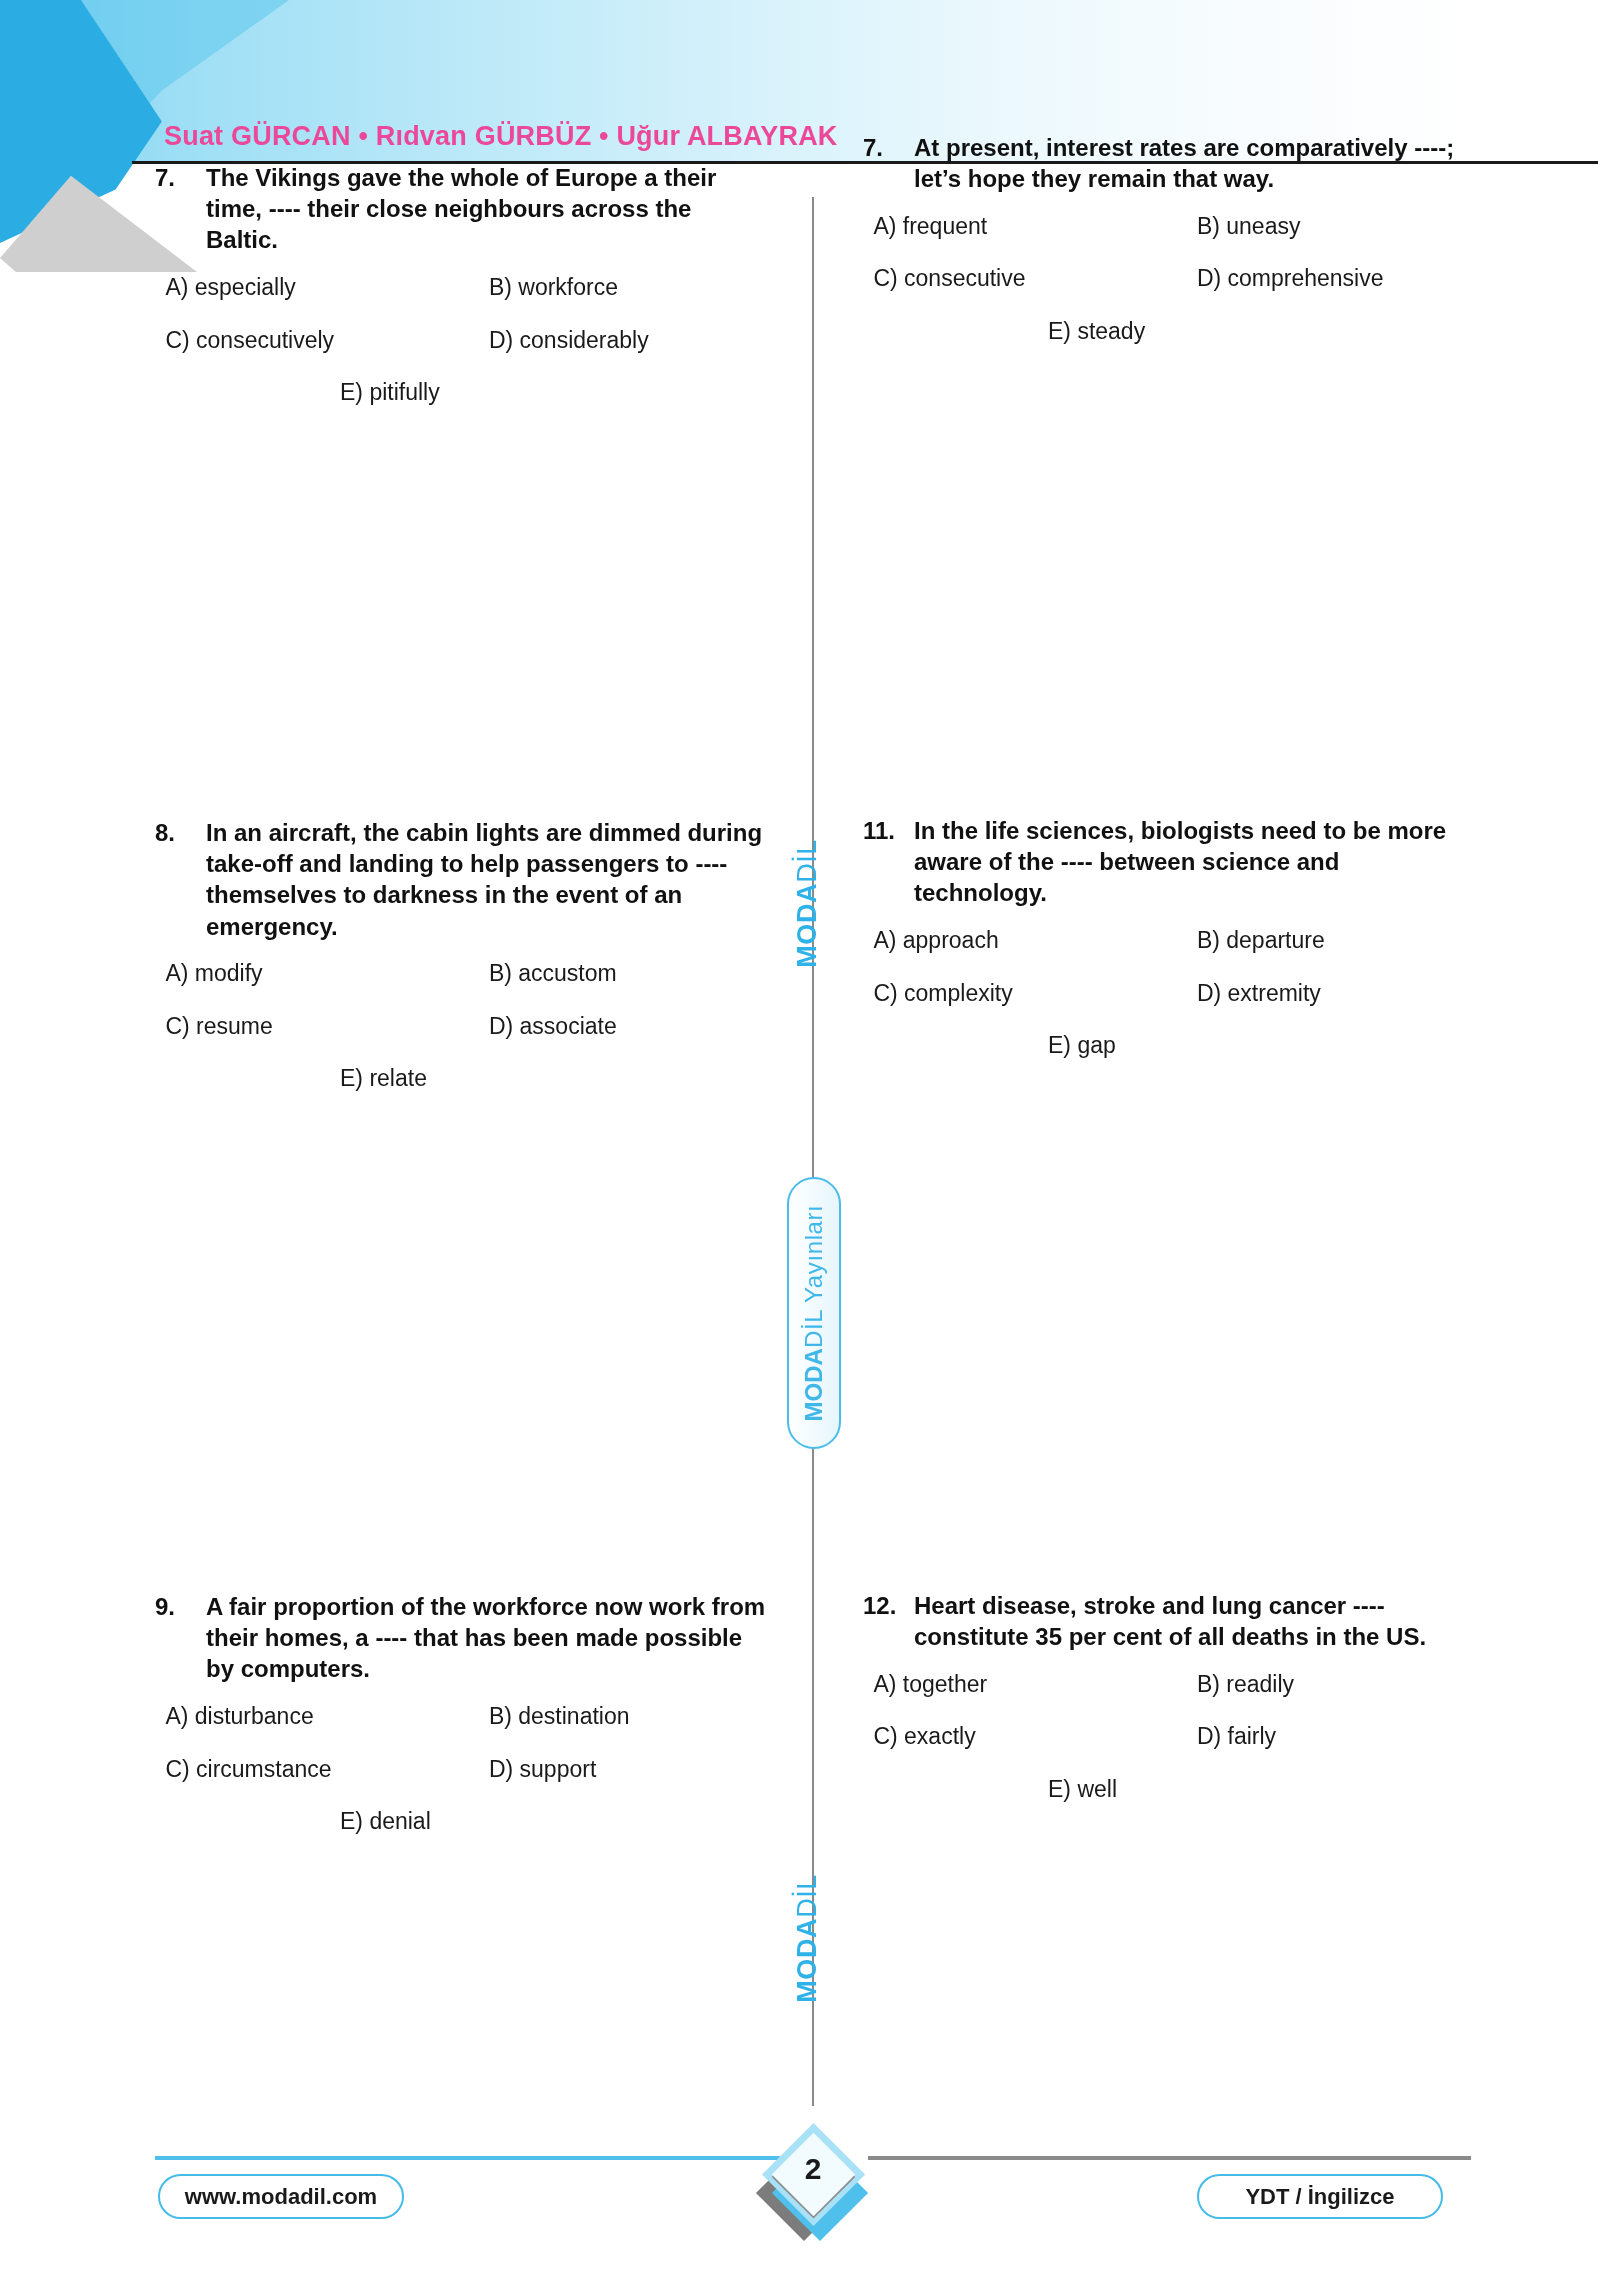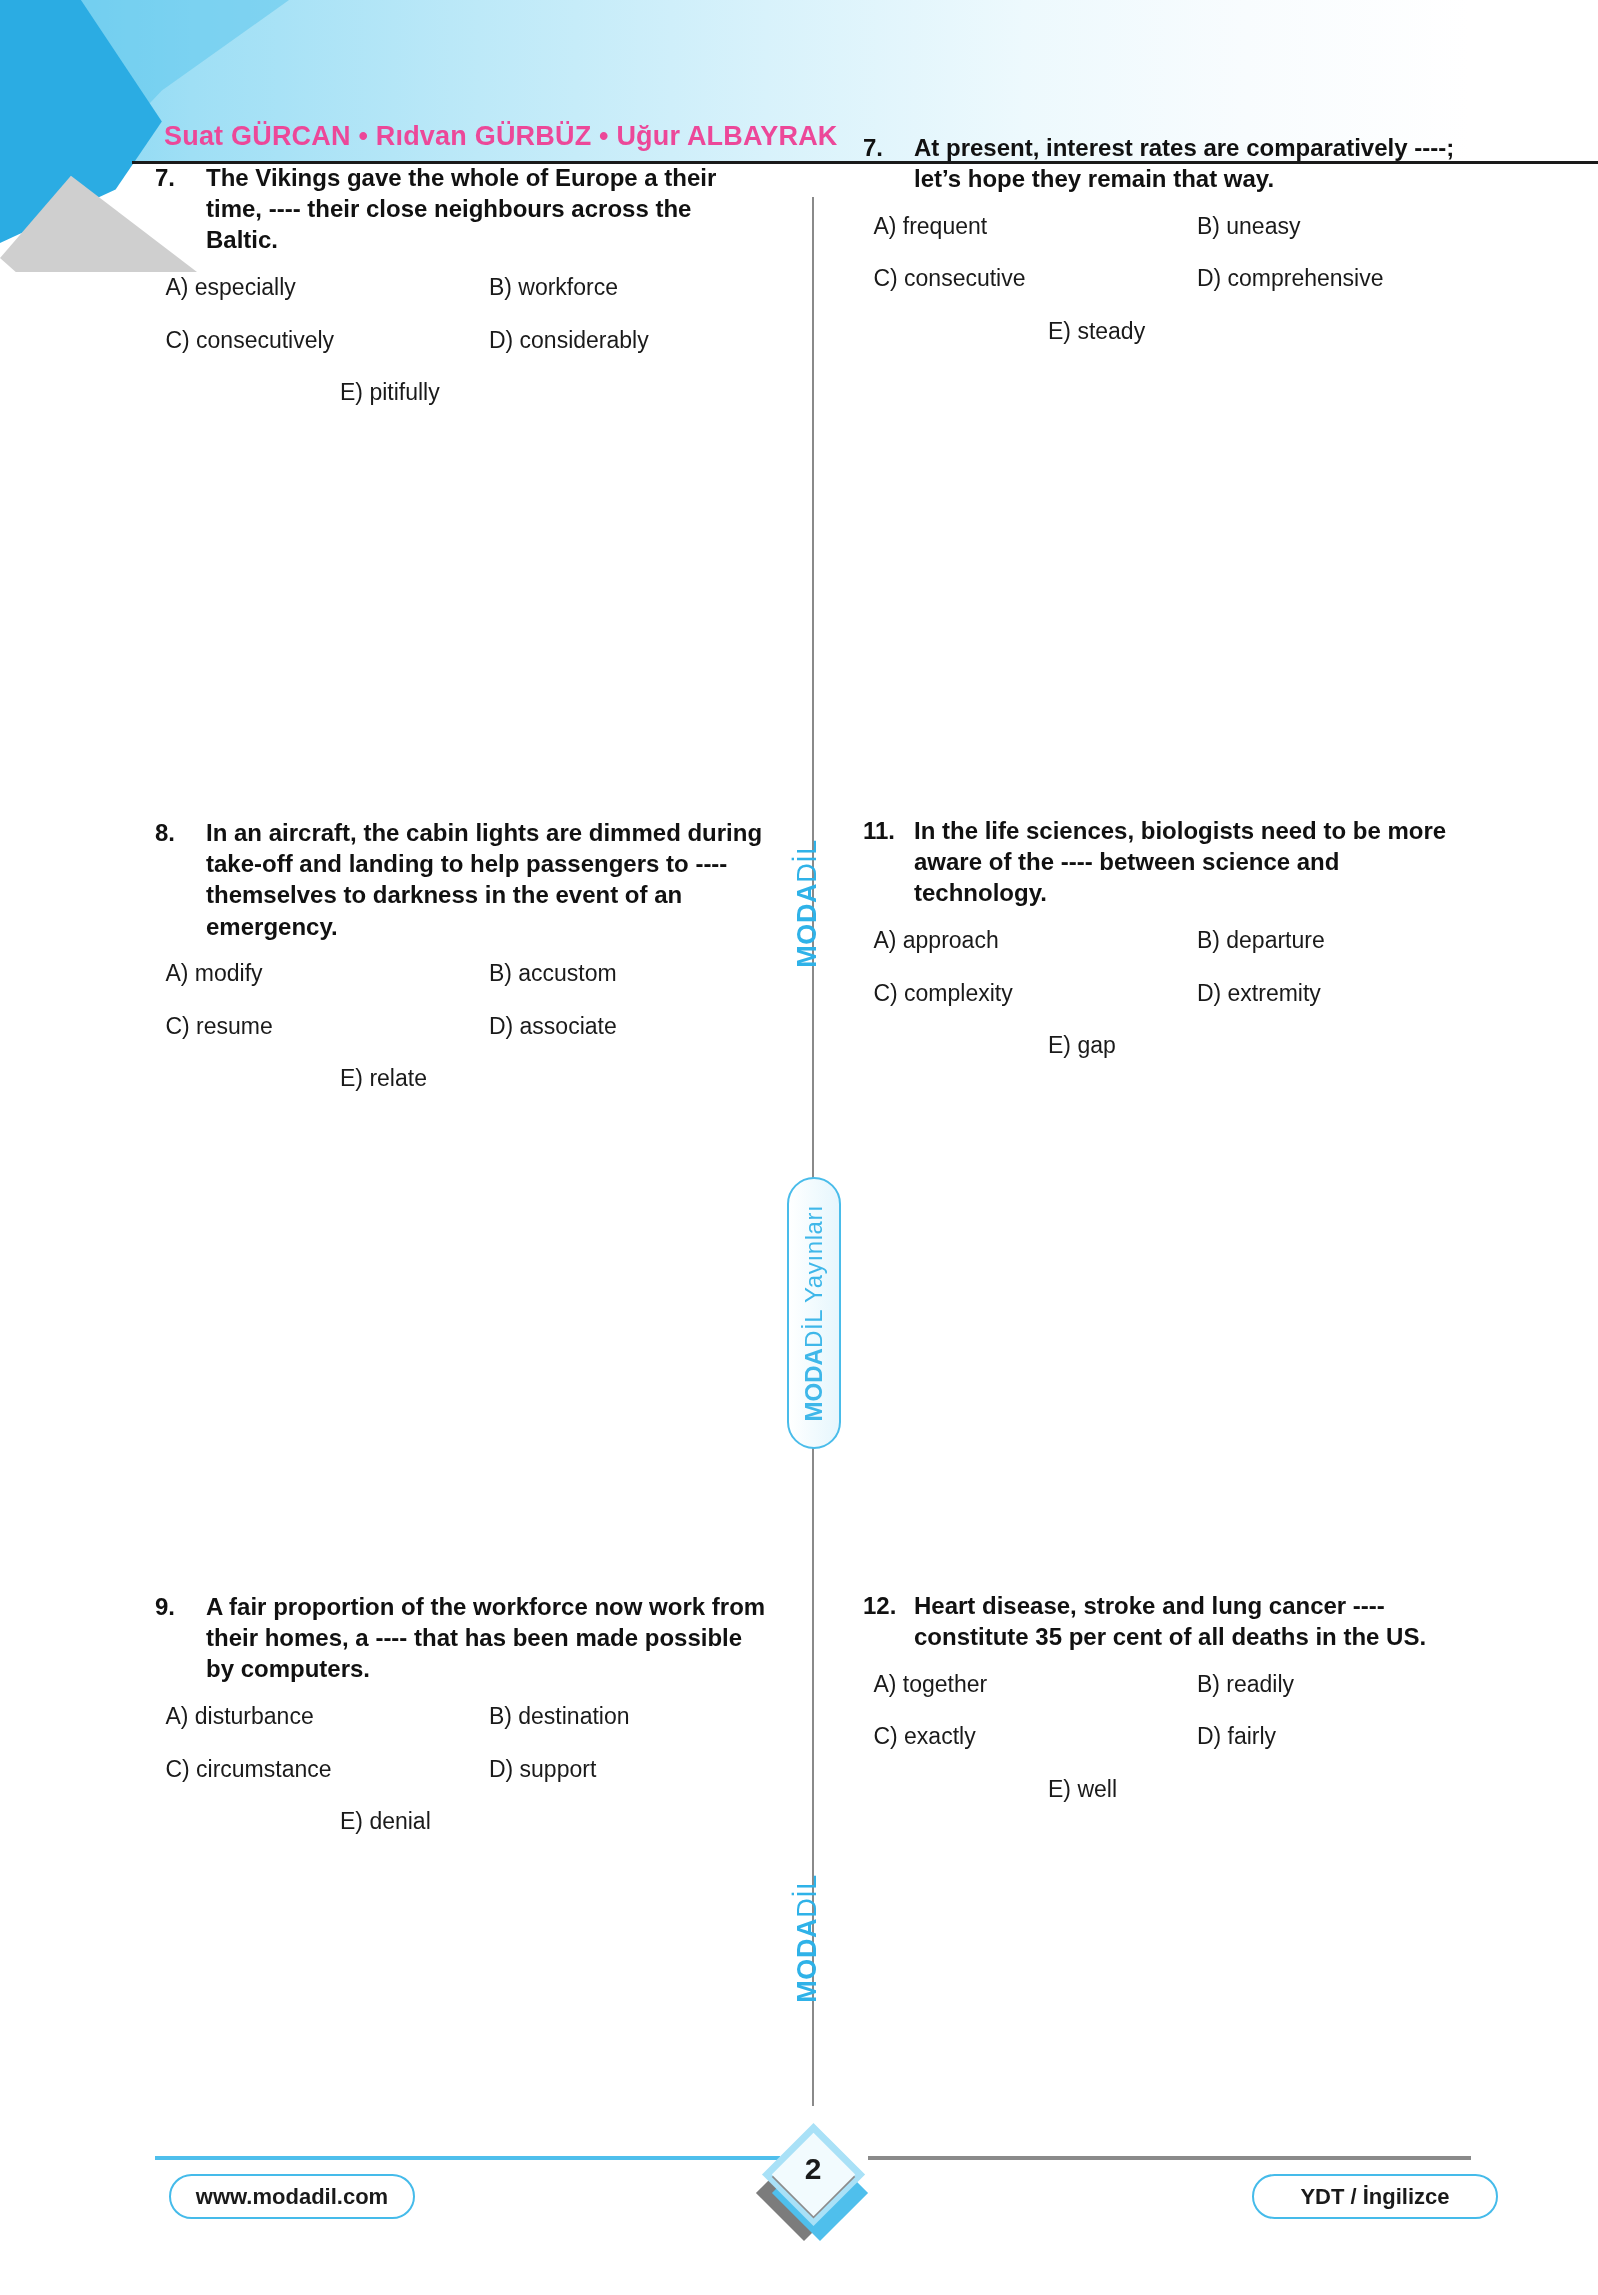--- a/index.html
+++ b/index.html
@@ -131,22 +131,22 @@
     position:absolute;left:0;top:36px;width:110px;text-align:center;
     font-size:30px;font-weight:bold;color:#1A1A1A;
   }
   .pill{
     position:absolute;top:74px;height:45px;
     border:2.3px solid #45BBEA;border-radius:23px;
     background:#ffffff;box-sizing:border-box;
     display:flex;align-items:center;justify-content:center;
     font-size:22px;font-weight:bold;color:#1A1A1A;
   }
-  .pill-left{left:169px;width:246px;}
-  .pill-right{left:1252px;width:246px;}
+  .pill-left{left:158px;width:246px;}
+  .pill-right{left:1197px;width:246px;}
 </style>
 </head>
 <body>
 
 <div class="header-band">
   <div class="header-tri-light"></div>
   <div class="header-tri-dark"></div>
 </div>
 <div class="header-tri-gray"></div>
 <div class="header-rule"></div>

